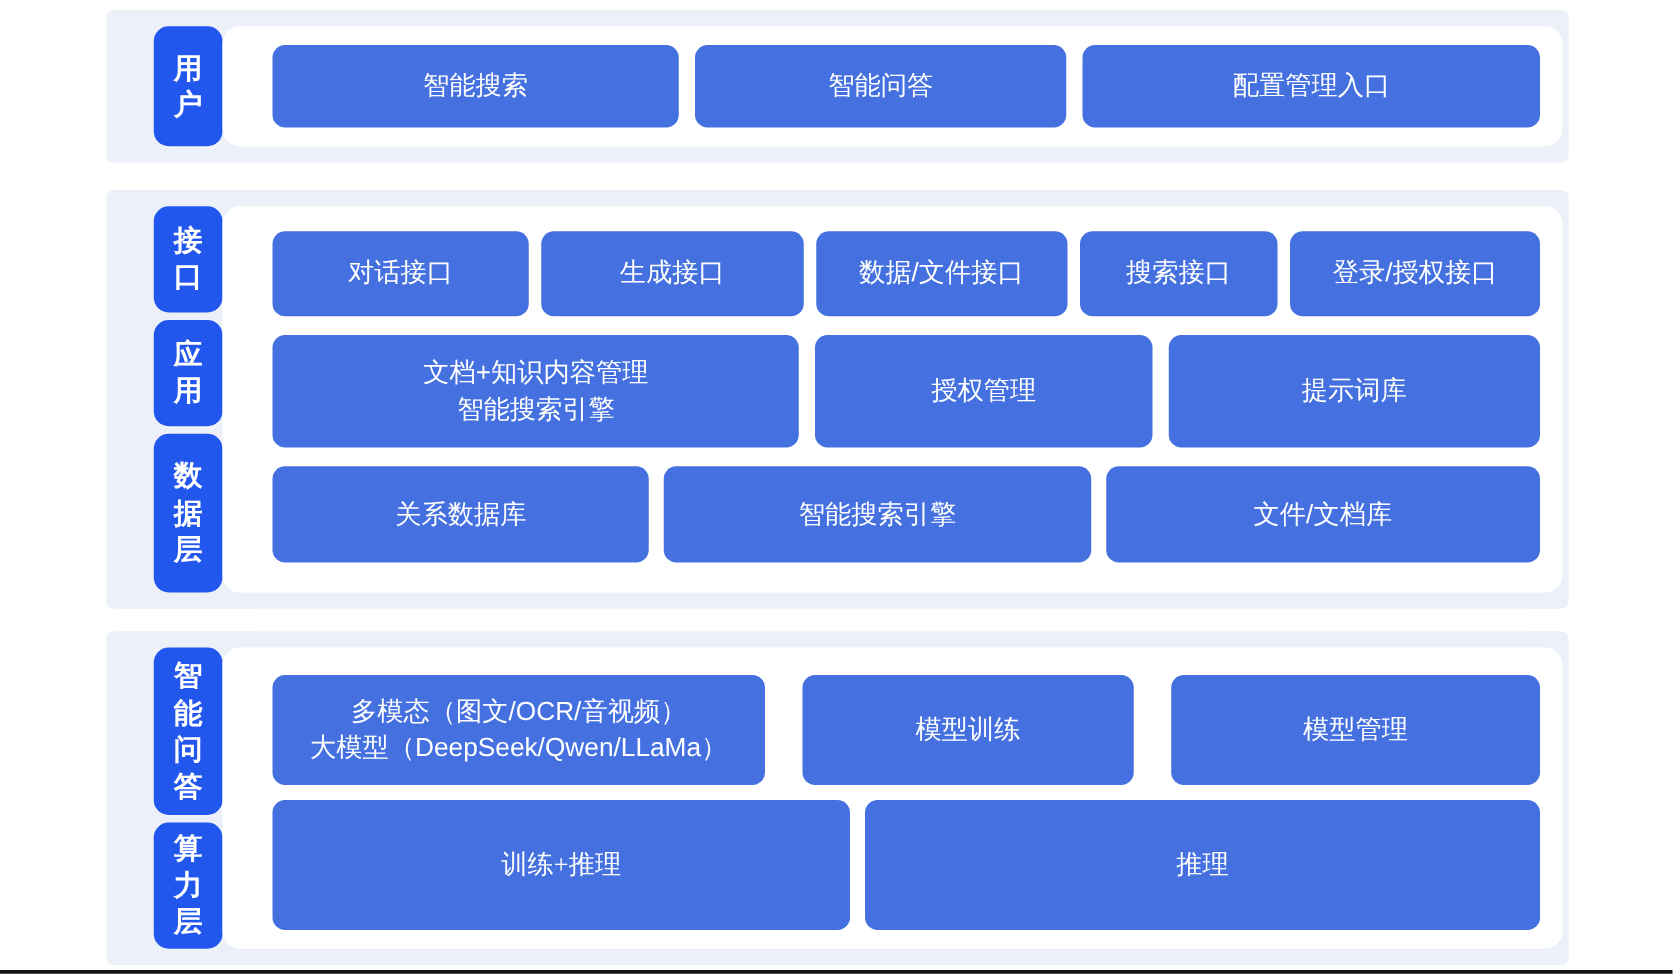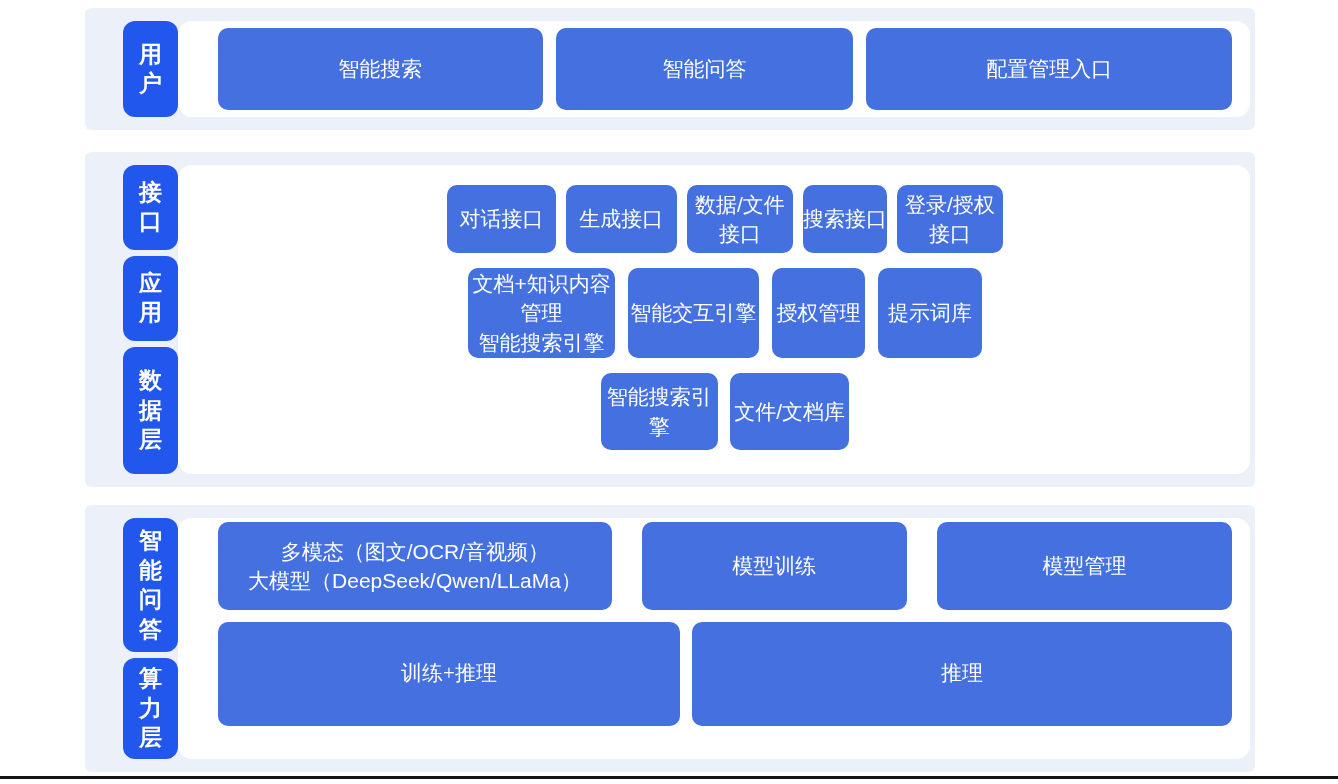--- a/index.html
+++ b/index.html
@@ -28,30 +28,30 @@
   .vtxt{
     display:inline-block;width:1.05em;word-break:break-all;
     line-height:1.28;text-align:center;
   }
   .panel{
     position:absolute;left:93px;right:5px;top:13px;bottom:13px;
     background:#ffffff;border-radius:14px;
     display:flex;flex-direction:column;justify-content:center;
     padding:0 18px 0 40px;box-sizing:border-box;
   }
-  #panel-middle{justify-content:flex-start;padding-top:20px;align-items:center;}
-  #panel-bottom{justify-content:flex-start;padding-top:4px;}
+  #panel-middle{justify-content:flex-start;padding-top:20px;}
+  #panel-bottom{justify-content:flex-start;padding-top:22px;}
   .row{display:flex;gap:12px;}
   .btn{
     background:#4470e0;border-radius:10px;color:#ffffff;
     display:flex;align-items:center;justify-content:center;
     text-align:center;font-size:21px;line-height:1.4;
     white-space:pre-line;
   }
-  .row-user{height:82px;gap:13px;}
+  .row-user{height:66px;gap:13px;}
   .row-api{height:68px;gap:10px;}
   .row-app{height:90px;margin-top:15px;gap:13px;}
   .row-data{height:77px;margin-top:15px;gap:12px;}
   .row-model{height:88px;gap:30px;}
   .row-compute{height:104px;margin-top:12px;gap:12px;font-family:Liberation Serif, serif;}
   .bottom-rule{
     position:absolute;left:0;top:776px;width:1338px;height:3px;
     background:#141414;
   }
 </style>
@@ -89,25 +89,25 @@
     <div class="row row-api">
       <div class="btn" style="flex:204">对话接口</div>
       <div class="btn" style="flex:209">生成接口</div>
       <div class="btn" style="flex:200">数据/文件接口</div>
       <div class="btn" style="flex:158">搜索接口</div>
       <div class="btn" style="flex:199">登录/授权接口</div>
     </div>
     <div class="row row-app">
       <div class="btn" style="flex:299">文档+知识内容管理
 智能搜索引擎</div>
-      <div class="btn" style="flex:268">智能交互引擎</div>
       <div class="btn" style="flex:191">授权管理</div>
       <div class="btn" style="flex:211">提示词库</div>
     </div>
     <div class="row row-data">
+      <div class="btn" style="flex:301">关系数据库</div>
       <div class="btn" style="flex:341">智能搜索引擎</div>
       <div class="btn" style="flex:347">文件/文档库</div>
     </div>
   </div>
 </div>
 
 <div class="section" id="sec-bottom">
   <div class="badge-col">
     <div class="badge" style="flex:4">
       <span class="vtxt">智能问答</span>

